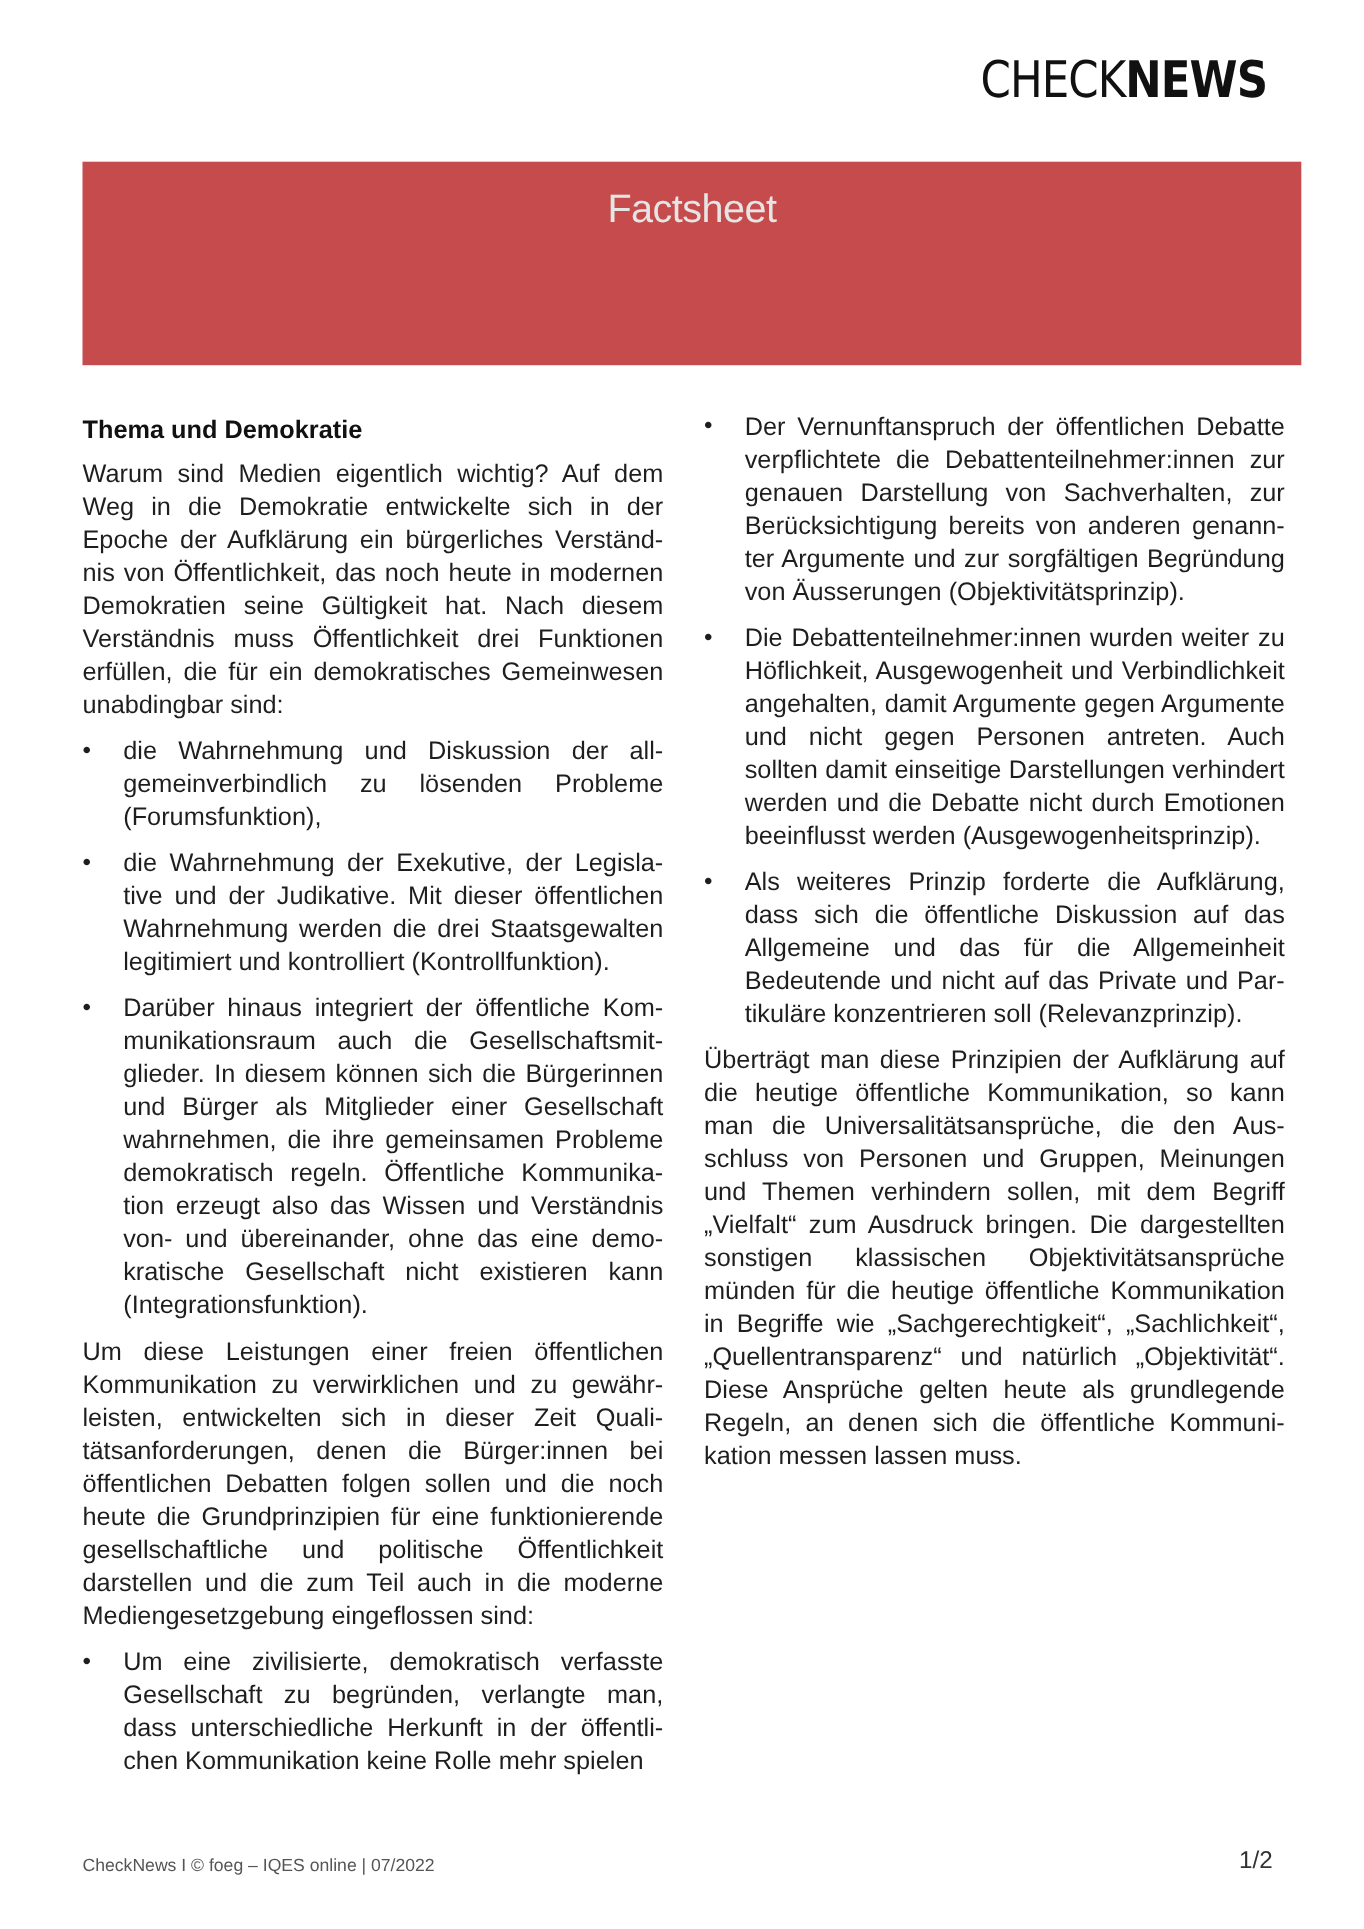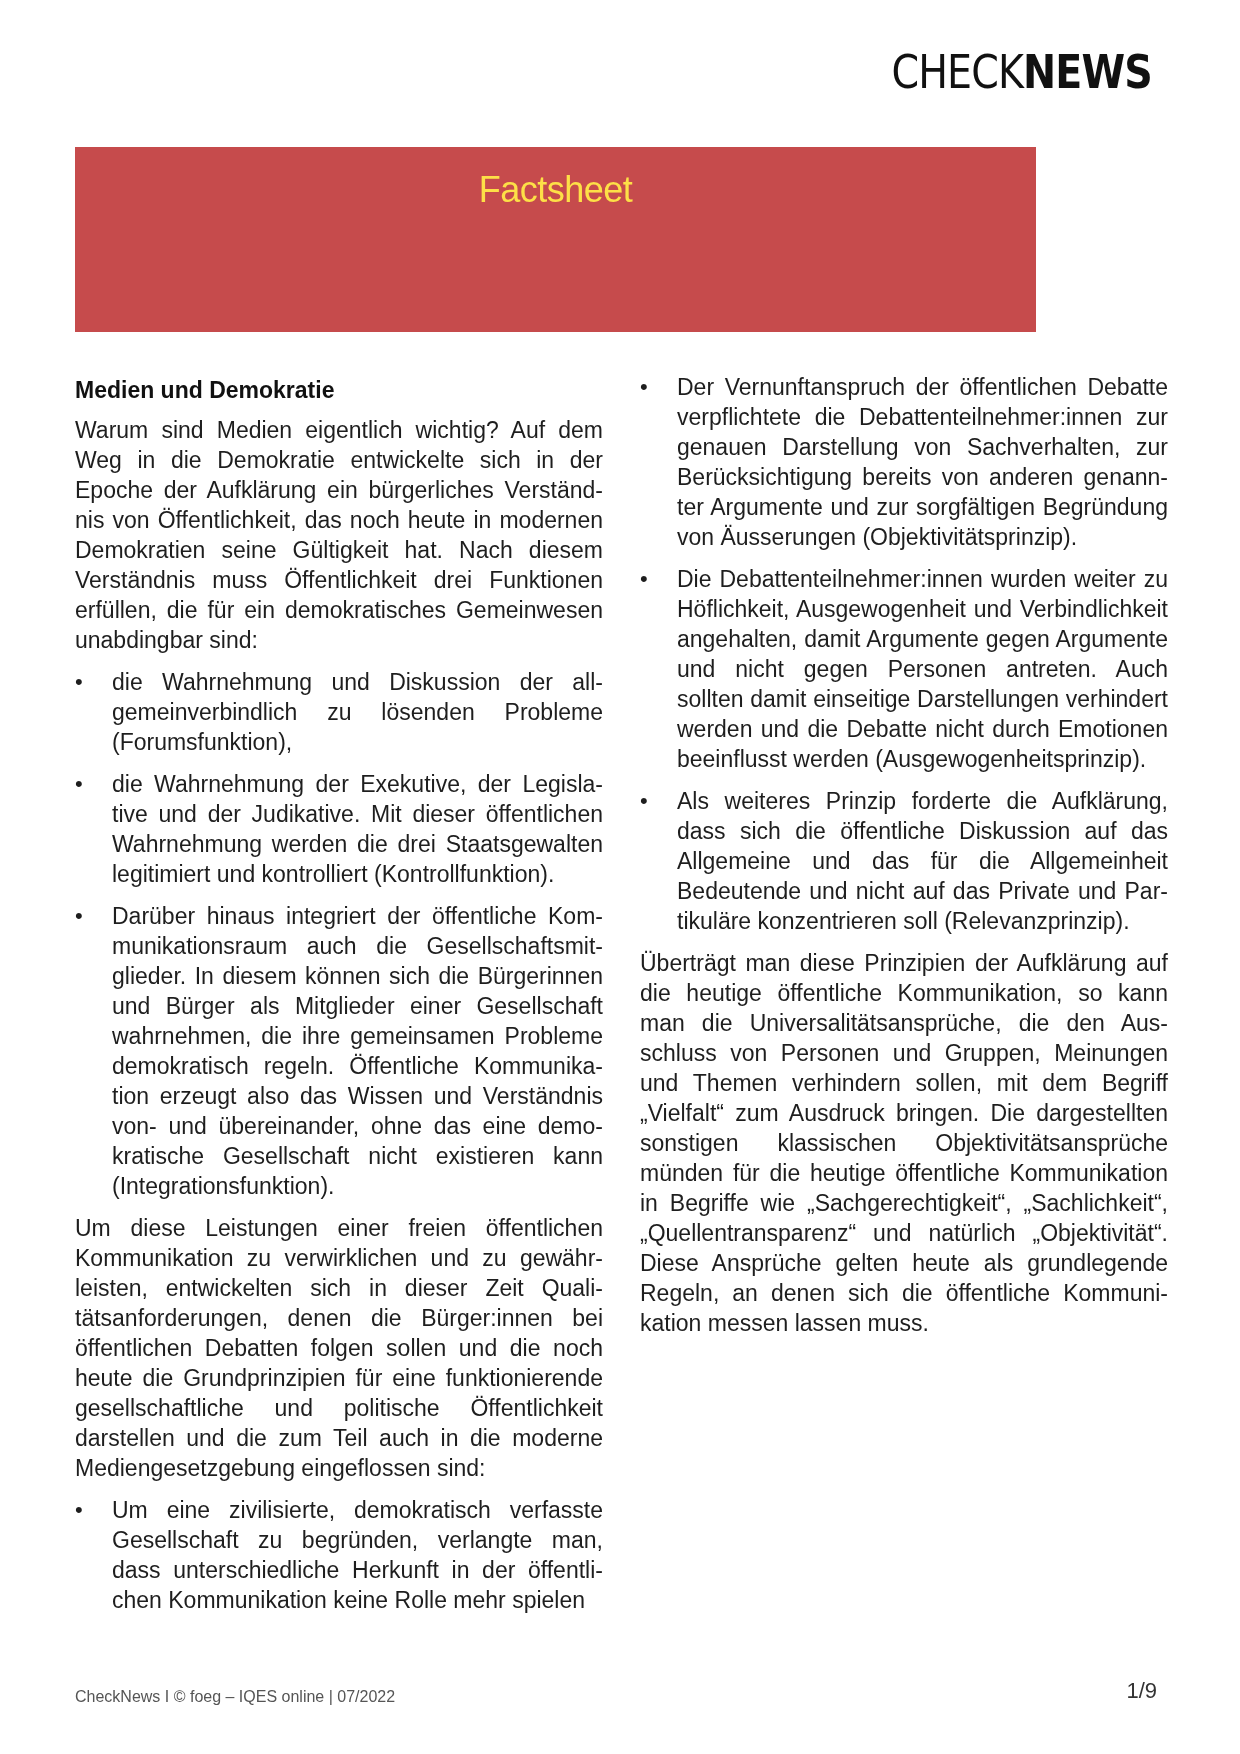--- a/index.html
+++ b/index.html
@@ -27,24 +27,24 @@
       transform: scaleX(0.86);
       transform-origin: right center;
     }
     .logo .light { font-weight: normal; }
     .logo .bold { font-weight: bold; }
 
     .banner {
       position: absolute;
       left: 75px;
       top: 147px;
-      width: 961px;
+      width: 1108px;
       height: 185px;
       background: #c64b4c;
-      color: #fde047;
+      color: #e5e5e5;
       text-align: center;
     }
     .banner .kicker {
       position: absolute;
       left: 0; right: 0;
       top: 22px;
       font-size: 36px;
       font-weight: normal;
       letter-spacing: -0.5px;
     }
@@ -121,21 +121,21 @@
 
 <div class="logo">
   <span class="light">CHECK</span><span class="bold">NEWS</span>
 </div>
 
 <div class="banner">
   <div class="kicker">Factsheet</div>
 </div>
 
 <div class="col left">
-  <div class="heading">Medien und Demokratie</div>
+  <div class="heading">Thema und Demokratie</div>
   <p>Warum sind Medien eigentlich wichtig? Auf dem Weg in die Demokratie entwickelte sich in der Epoche der Aufklärung ein bürgerliches Verständ­nis von Öffentlichkeit, das noch heute in modernen Demokratien seine Gültigkeit hat. Nach diesem Verständnis muss Öffentlichkeit drei Funktionen erfüllen, die für ein demokratisches Gemeinwesen unabdingbar sind:</p>
   <ul>
     <li>
       <span class="bullet">•</span>
       <span>die Wahrnehmung und Diskussion der all­gemeinverbindlich zu lösenden Probleme (Forumsfunktion),</span>
     </li>
     <li>
       <span class="bullet">•</span>
       <span>die Wahrnehmung der Exekutive, der Legisla­tive und der Judikative. Mit dieser öffentlichen Wahrnehmung werden die drei Staatsgewalten legitimiert und kontrolliert (Kontrollfunktion).</span>
     </li>
@@ -165,13 +165,13 @@
     </li>
     <li>
       <span class="bullet">•</span>
       <span>Als weiteres Prinzip forderte die Aufklärung, dass sich die öffentliche Diskussion auf das Allgemeine und das für die Allgemeinheit Bedeutende und nicht auf das Private und Par­tikuläre konzentrieren soll (Relevanzprinzip).</span>
     </li>
   </ul>
   <p>Überträgt man diese Prinzipien der Aufklärung auf die heutige öffentliche Kommunikation, so kann man die Universalitätsansprüche, die den Aus­schluss von Personen und Gruppen, Meinungen und Themen verhindern sollen, mit dem Begriff „Vielfalt“ zum Ausdruck bringen. Die dargestellten sonstigen klassischen Objektivitätsansprüche münden für die heutige öffentliche Kommunikation in Begriffe wie „Sachgerechtigkeit“, „Sachlichkeit“, „Quellentransparenz“ und natürlich „Objektivität“. Diese Ansprüche gelten heute als grundlegende Regeln, an denen sich die öffentliche Kommuni­kation messen lassen muss.</p>
 </div>
 
 <div class="footer-left">CheckNews I © foeg – IQES online | 07/2022</div>
-<div class="footer-right">1/9</div>
+<div class="footer-right">1/2</div>
 
 </body></html>

